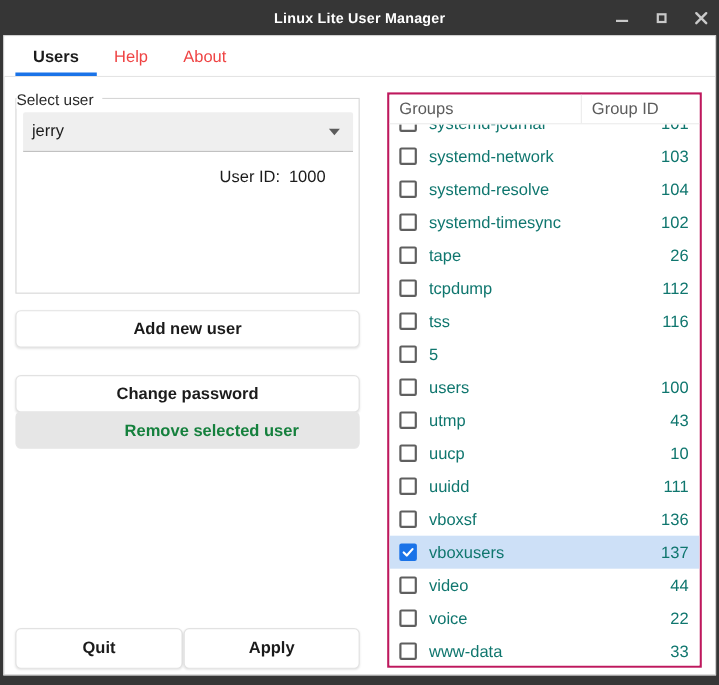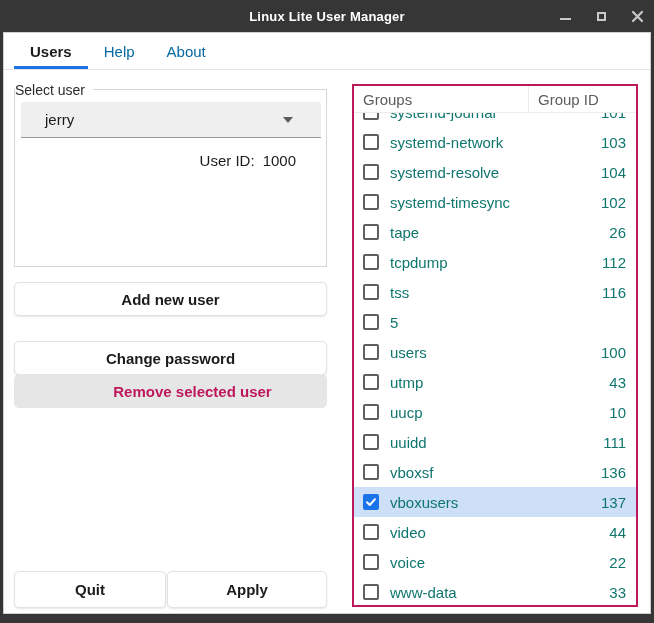--- a/index.html
+++ b/index.html
@@ -37,21 +37,21 @@
   }
   
   .tabbar {
     position: absolute; left: 0; right: 0; top: 0; height: 37px;
     border-bottom: 1px solid #e4e4e4;
     display: flex; align-items: stretch; padding-left: 10px;
     background: #fff;
   }
   .tab {
     padding: 0 16px; display: flex; align-items: center;
-    font-size: 15px; color: #0369a1; cursor: default;
+    font-size: 15px; color: #ef4444; cursor: default;
   }
   .tab.active {
     color: #1c1c1c; font-weight: bold;
     box-shadow: inset 0 -3px 0 0 #1a73e8;
   }
   
   .groupbox {
     position: absolute; left: 10px; top: 56px; width: 313px; height: 178px;
     border: 1px solid #d6d6d6;
   }
@@ -59,21 +59,21 @@
     position: absolute; left: 0; top: -9px;
     background: #ffffff; padding-right: 8px;
     font-size: 14px; color: #2a2a2a; line-height: 18px;
   }
   .combobox {
     position: absolute; left: 6px; right: 5px; top: 12px; height: 36px;
     background: #efefef;
     border-bottom: 1px solid #9a9a9a;
     border-radius: 2px 2px 0 0;
     display: flex; align-items: center;
-    padding: 0 24px;
+    padding: 0 8px;
     font-size: 15px; color: #1c1c1c;
     cursor: default;
   }
   .combobox .cb-value { flex: 1; }
   .combo-arrow {
     width: 0; height: 0;
     border-left: 5px solid transparent;
     border-right: 5px solid transparent;
     border-top: 6px solid #5c5c5c;
     margin-right: 4px;
@@ -92,21 +92,21 @@
     border-radius: 5px;
     box-shadow: 0 1px 2px rgba(0,0,0,0.10);
     font-family: "Liberation Sans", sans-serif;
     font-size: 15px; font-weight: bold; color: #1b1b1b;
     cursor: default;
   }
   .btn-add    { top: 249px; }
   .btn-change { top: 308px; }
   .btn-remove {
     top: 341px;
-    background: #e6e6e6; color: #be185d;
+    background: #e6e6e6; color: #15803d;
     border-color: #e6e6e6; box-shadow: none; padding-left: 44px;
   }
   .btn-quit  { top: 538px; width: 152px; height: 37px; }
   .btn-apply { top: 538px; left: 163px; width: 160px; height: 37px; }
   
   .table {
     position: absolute; left: 348px; top: 51px; width: 286px; height: 523px;
     border: 2px solid #be185d;
     background: #fff;
     overflow: hidden;

